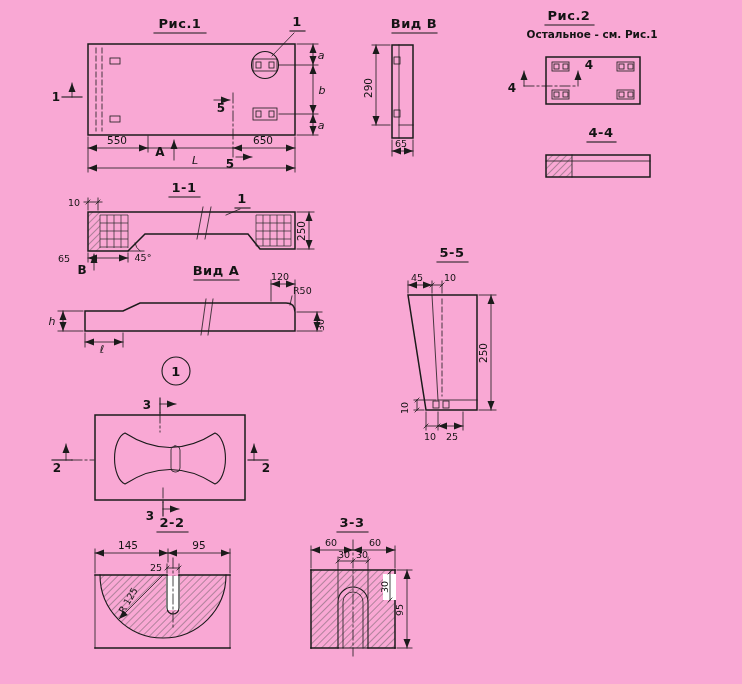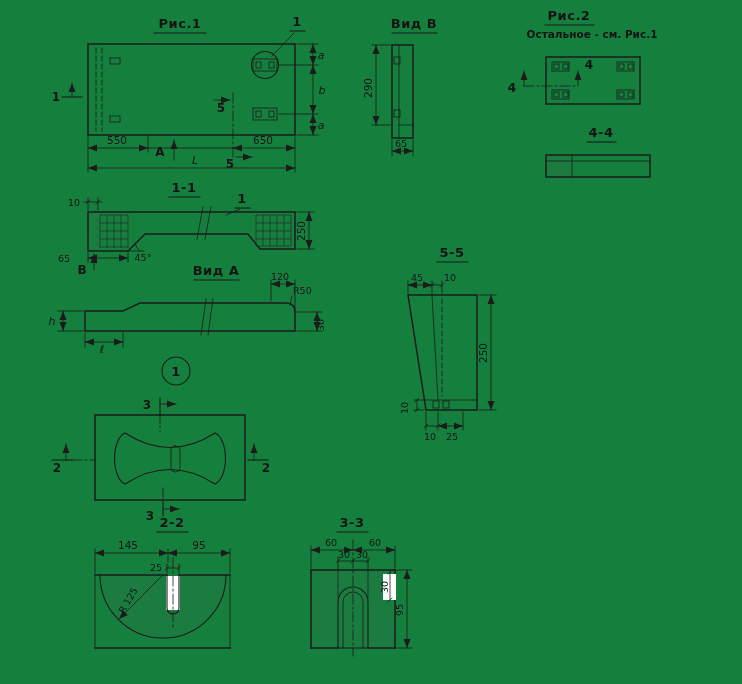--- a/index.html
+++ b/index.html
@@ -1,16 +1,16 @@
 <!DOCTYPE html>
 <html><head>
 <meta charset="utf-8">
 <style>
   html,body{margin:0;padding:0;background:#ffffff;}
-  .canvas{position:relative;width:742px;height:684px;background:#15803d;overflow:hidden;}
+  .canvas{position:relative;width:742px;height:684px;background:#f9a8d4;overflow:hidden;}
   svg{display:block;}
   .ol{fill:none;stroke:#1b1b1b;stroke-width:1.5;stroke-linecap:square;stroke-linejoin:miter;}
   .md{fill:none;stroke:#1b1b1b;stroke-width:1.1;stroke-linecap:square;}
   .tn{fill:none;stroke:#1b1b1b;stroke-width:0.8;stroke-linecap:square;}
   .gr{fill:none;stroke:#2a2a2a;stroke-width:0.7;}
   .dsh{stroke-dasharray:5 3;}
   .dd{stroke-dasharray:10 3 2 3;}
   text{font-family:"DejaVu Sans","Liberation Sans",sans-serif;fill:#141414;}
   .tt{font-size:13px;font-weight:bold;letter-spacing:.5px;}
   .dm{font-size:10.5px;}

